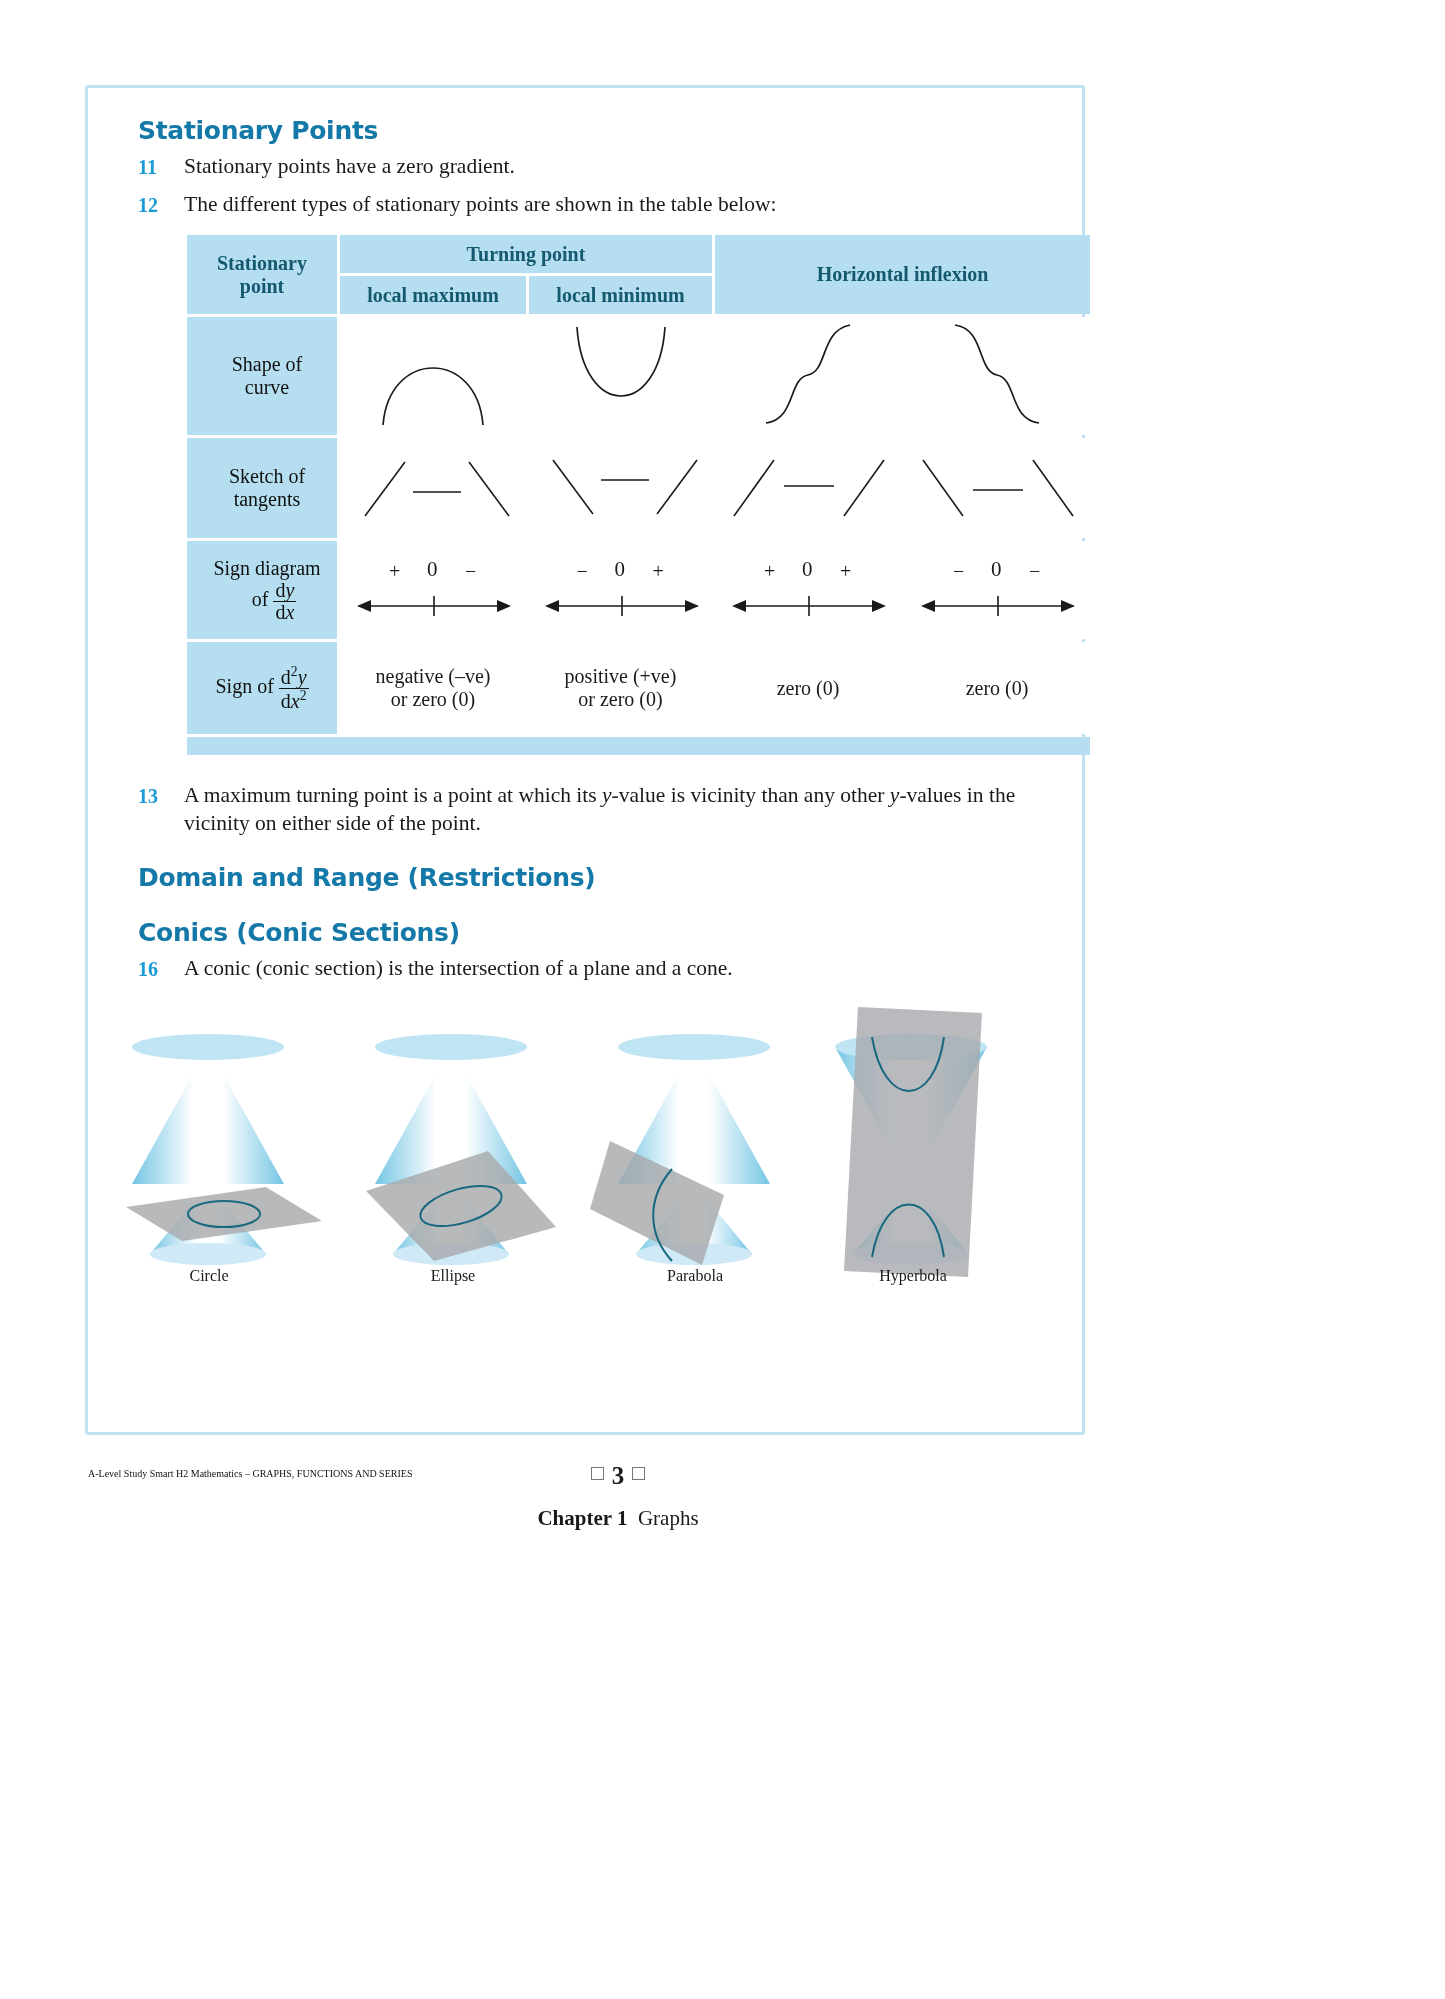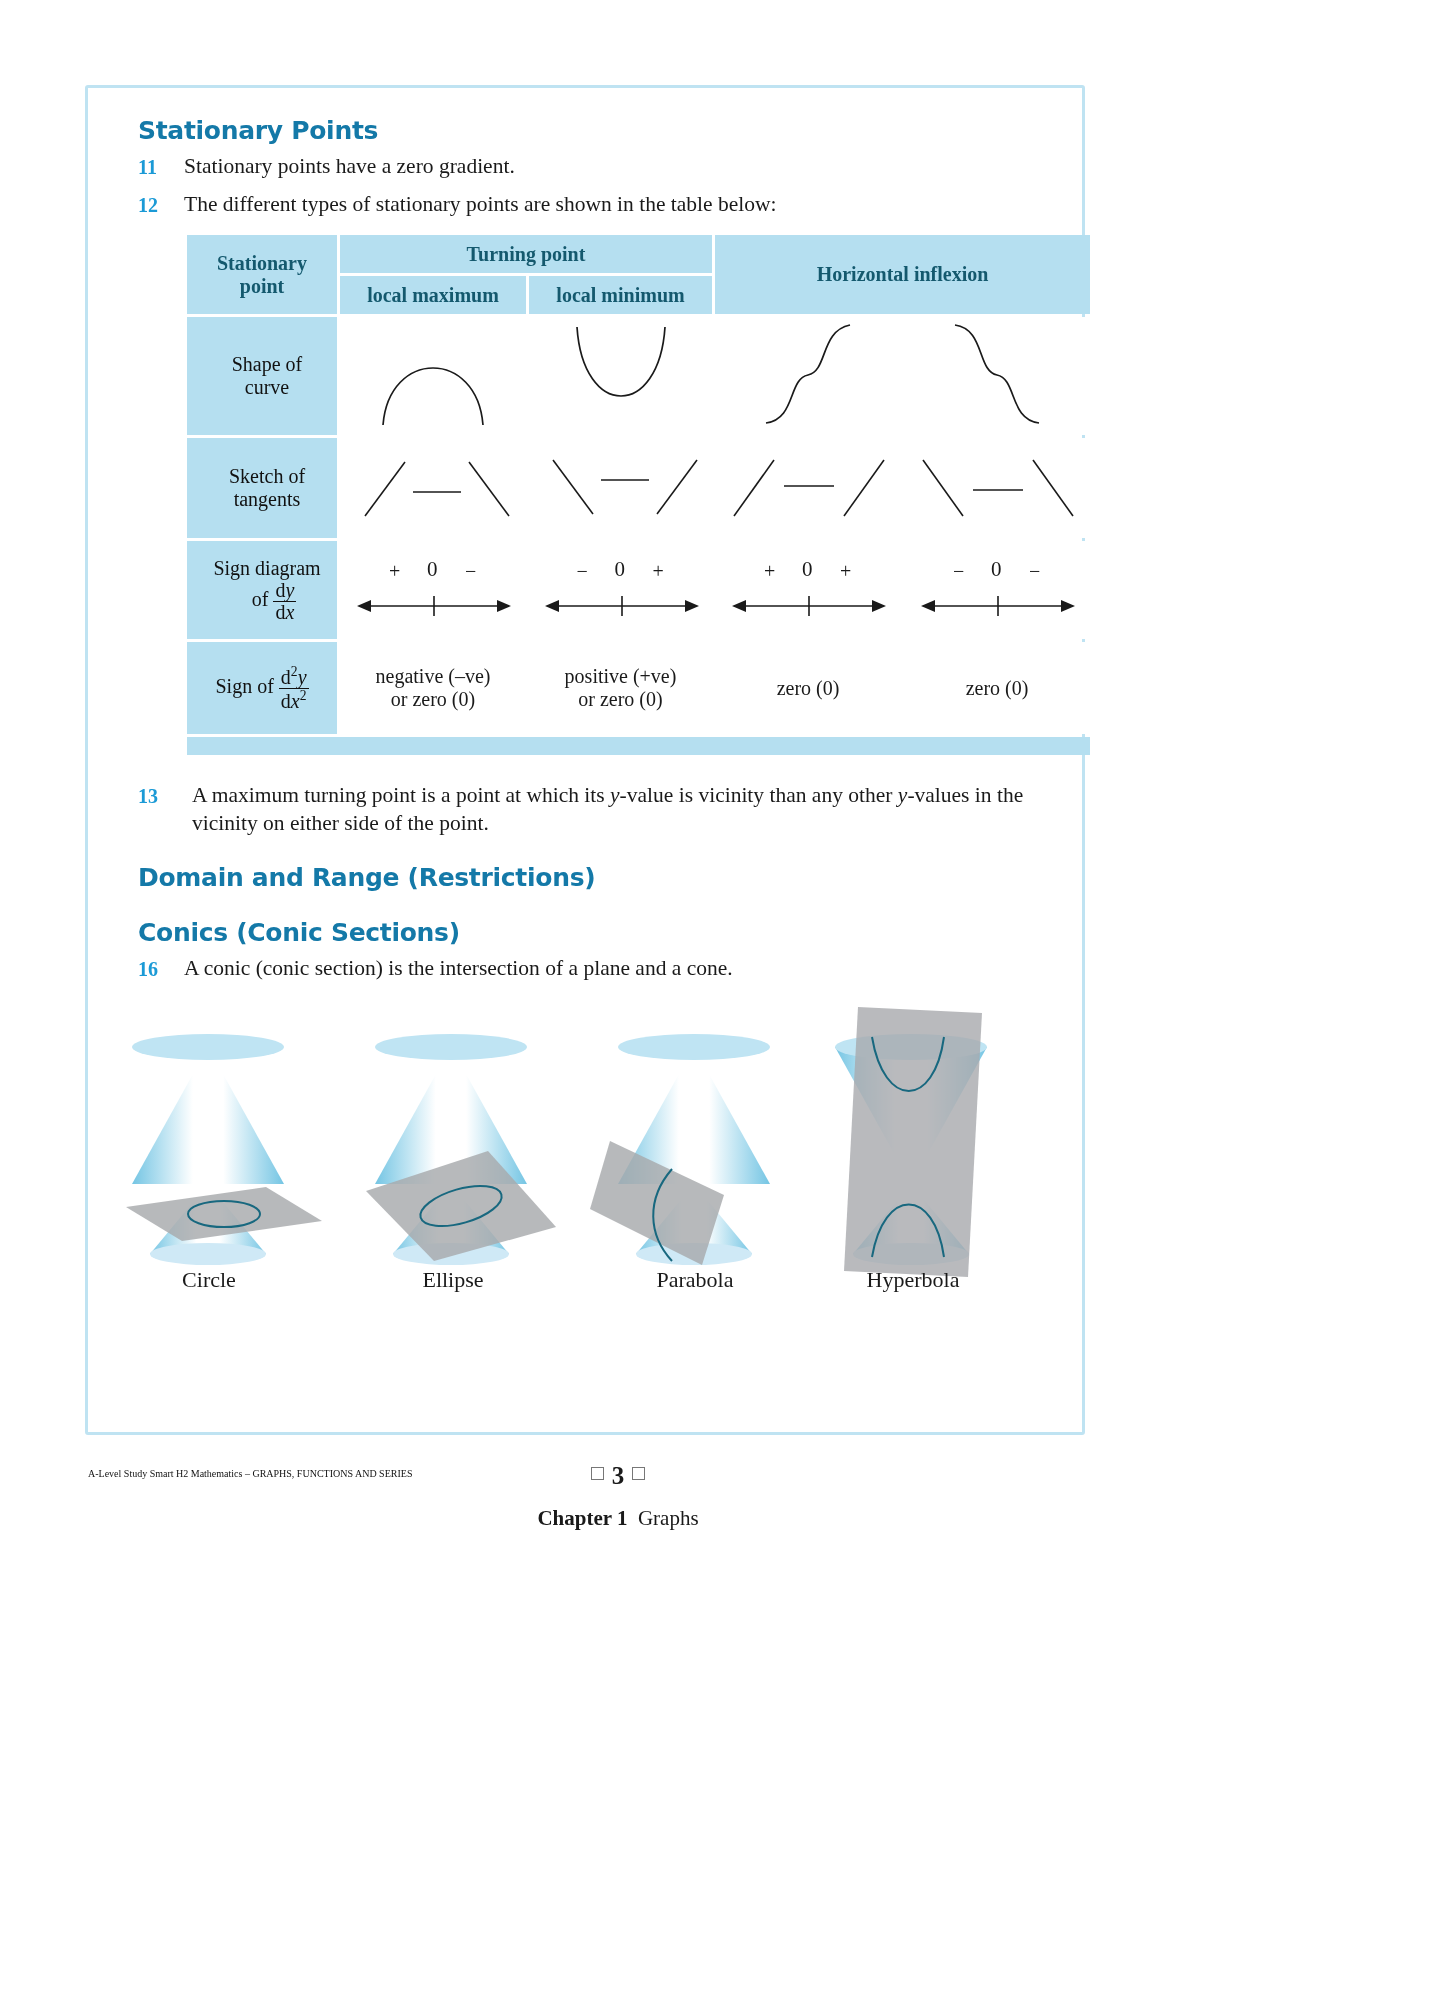--- a/index.html
+++ b/index.html
@@ -97,21 +97,21 @@
   .sq{
     display:inline-block;width:11px;height:11px;
     border:1px solid #777;vertical-align:4px;margin:0 8px;
   }
   .chap{font-size:21px;margin-top:16px;}
   .chap b{font-weight:bold;}
 
   .conics-row{position:relative;height:300px;margin-top:16px;}
   .clabel{
     position:absolute;top:268px;width:230px;text-align:center;
-    font-size:22px;font-family:"Liberation Serif", serif;
+    font-size:16px;font-family:"Liberation Serif", serif;
   }
 </style>
 </head>
 <body>
 
 <div class="page">
 
   <h2 class="sec">Stationary Points</h2>
 
   <div class="item">
@@ -296,21 +296,21 @@
         <div>zero (0)</div>
       </td>
     </tr>
 
     <tr>
       <td class="filler" colspan="5"></td>
     </tr>
   </tbody>
     </table>
 
-  <div class="item" style="margin-top:24px;gap:8px;">
+  <div class="item" style="margin-top:24px;">
     <div class="num">13</div>
     <div class="txt"><span>A maximum turning point is a point at which its </span><i class="v">y</i><span>-value is vicinity than any other </span><i class="v">y</i><span>-values in the vicinity on either side of the point.</span></div>
   </div>
 
 
   <h2 class="sec" style="margin-top:26px;">Domain and Range (Restrictions)</h2>
 
 
   <h2 class="sec" style="margin-top:26px;">Conics (Conic Sections)</h2>
 

